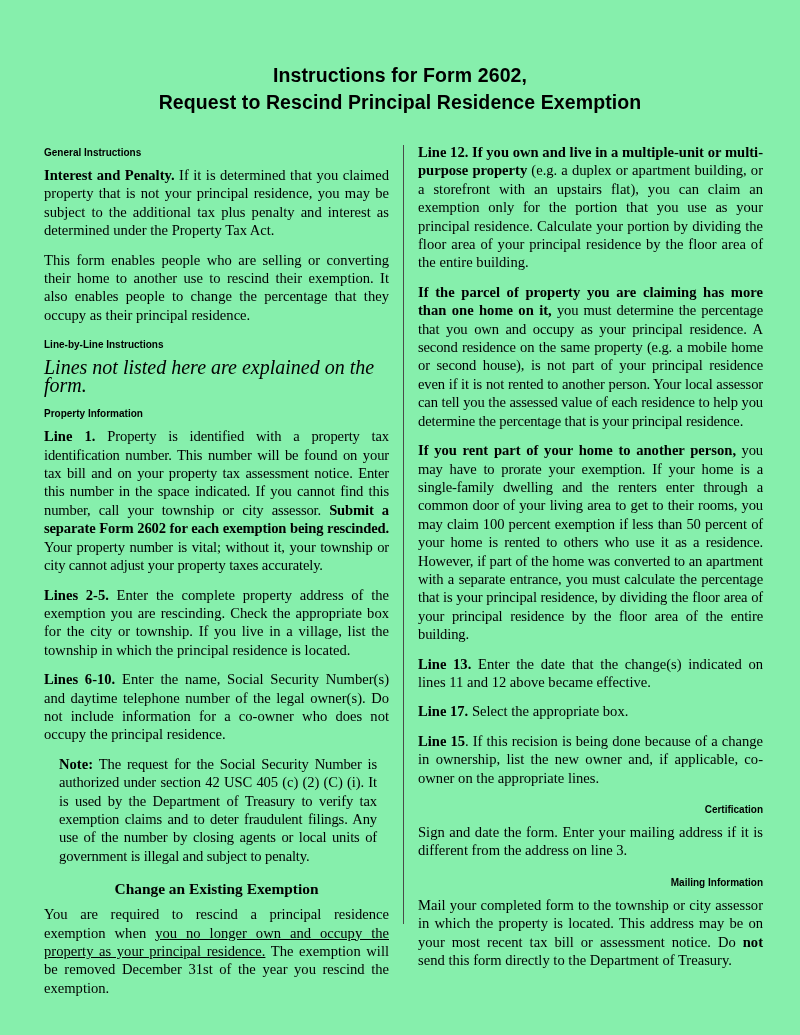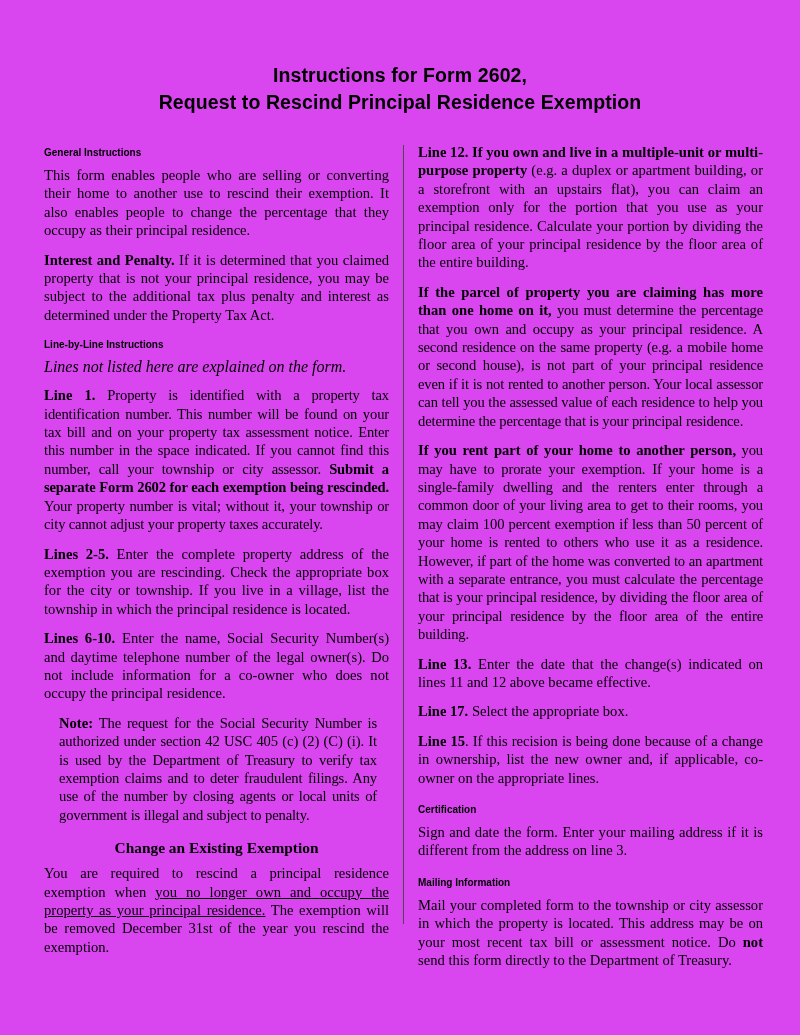--- a/index.html
+++ b/index.html
@@ -4,21 +4,21 @@
 <style>
   html, body {
     margin: 0;
     padding: 0;
     background: #ffffff;
   }
   .page {
     position: relative;
     width: 800px;
     height: 1035px;
-    background: #d946ef;
+    background: #86efac;
     box-sizing: border-box;
     padding: 0;
     overflow: hidden;
     font-family: "Liberation Serif", serif;
     color: #000000;
   }
 
   
   .doc-title {
     text-align: center;
@@ -67,34 +67,34 @@
   p.body:last-child { margin-bottom: 0; }
 
   .h-sans {
     font-family: "Liberation Sans", sans-serif;
     font-weight: bold;
     font-size: 10px;
     line-height: 19px;
     margin: 0 0 4px 0;
     text-align: left;
   }
-  .h-sans.spaced-above { margin-top: 13px; }
+  .h-sans.spaced-above { margin-top: 13px; text-align: right; }
 
   .h-serif {
     font-family: "Liberation Serif", serif;
     font-weight: bold;
     font-size: 15.4px;
     line-height: 19px;
     margin: 14px 0 7px 0;
     text-align: center;
   }
 
   .subtitle-italic {
     font-style: italic;
-    font-size: 16px;
+    font-size: 20px;
     line-height: 18px;
     margin: 0 0 10px 0;
     text-align: left;
   }
 
   b, .b { font-weight: bold; }
   .u { text-decoration: underline; }
 
   .note-block {
     margin: 0 12px 11px 0;
@@ -116,30 +116,31 @@
     <span>Instructions for Form 2602,</span>
     <span class="line2">Request to Rescind Principal Residence Exemption</span>
   </h1>
 
   <div class="columns">
 
     <div class="col col-left">
 
       <h2 class="h-sans">General Instructions</h2>
 
+      <p class="body">
+        <b>Interest and Penalty.</b><span> If it is determined that you claimed property that is not your principal residence, you may be subject to the additional tax plus penalty and interest as determined under the Property Tax Act.</span>
+      </p>
+
       <p class="body">This form enables people who are selling or converting their home to another use to rescind their exemption. It also enables people to change the percentage that they occupy as their principal residence.</p>
 
-      <p class="body">
-        <b>Interest and Penalty.</b><span> If it is determined that you claimed property that is not your principal residence, you may be subject to the additional tax plus penalty and interest as determined under the Property Tax Act.</span>
-      </p>
-
       <h2 class="h-sans">Line-by-Line Instructions</h2>
 
       <p class="subtitle-italic">Lines not listed here are explained on the form.</p>
 
+      <h2 class="h-sans">Property Information</h2>
 
       <p class="body">
         <b>Line 1.</b><span class="cond"> Property is identified with a property tax identification number. This number will be found on your tax bill and on your property tax assessment notice. Enter this number in the space indicated.  If you cannot find this number, call your township or city assessor. </span><b class="cond">Submit a separate Form 2602 for each exemption being rescinded.</b><span class="cond">  Your property number is vital; without it, your township or city cannot adjust your property taxes accurately.</span>
       </p>
 
       <p class="body">
         <b>Lines 2-5.</b><span>  Enter the complete property address of the exemption you are rescinding. Check the appropriate box for the city or township. If you live in a village, list the township in which the principal residence is located.</span>
       </p>
 
       <p class="body">

